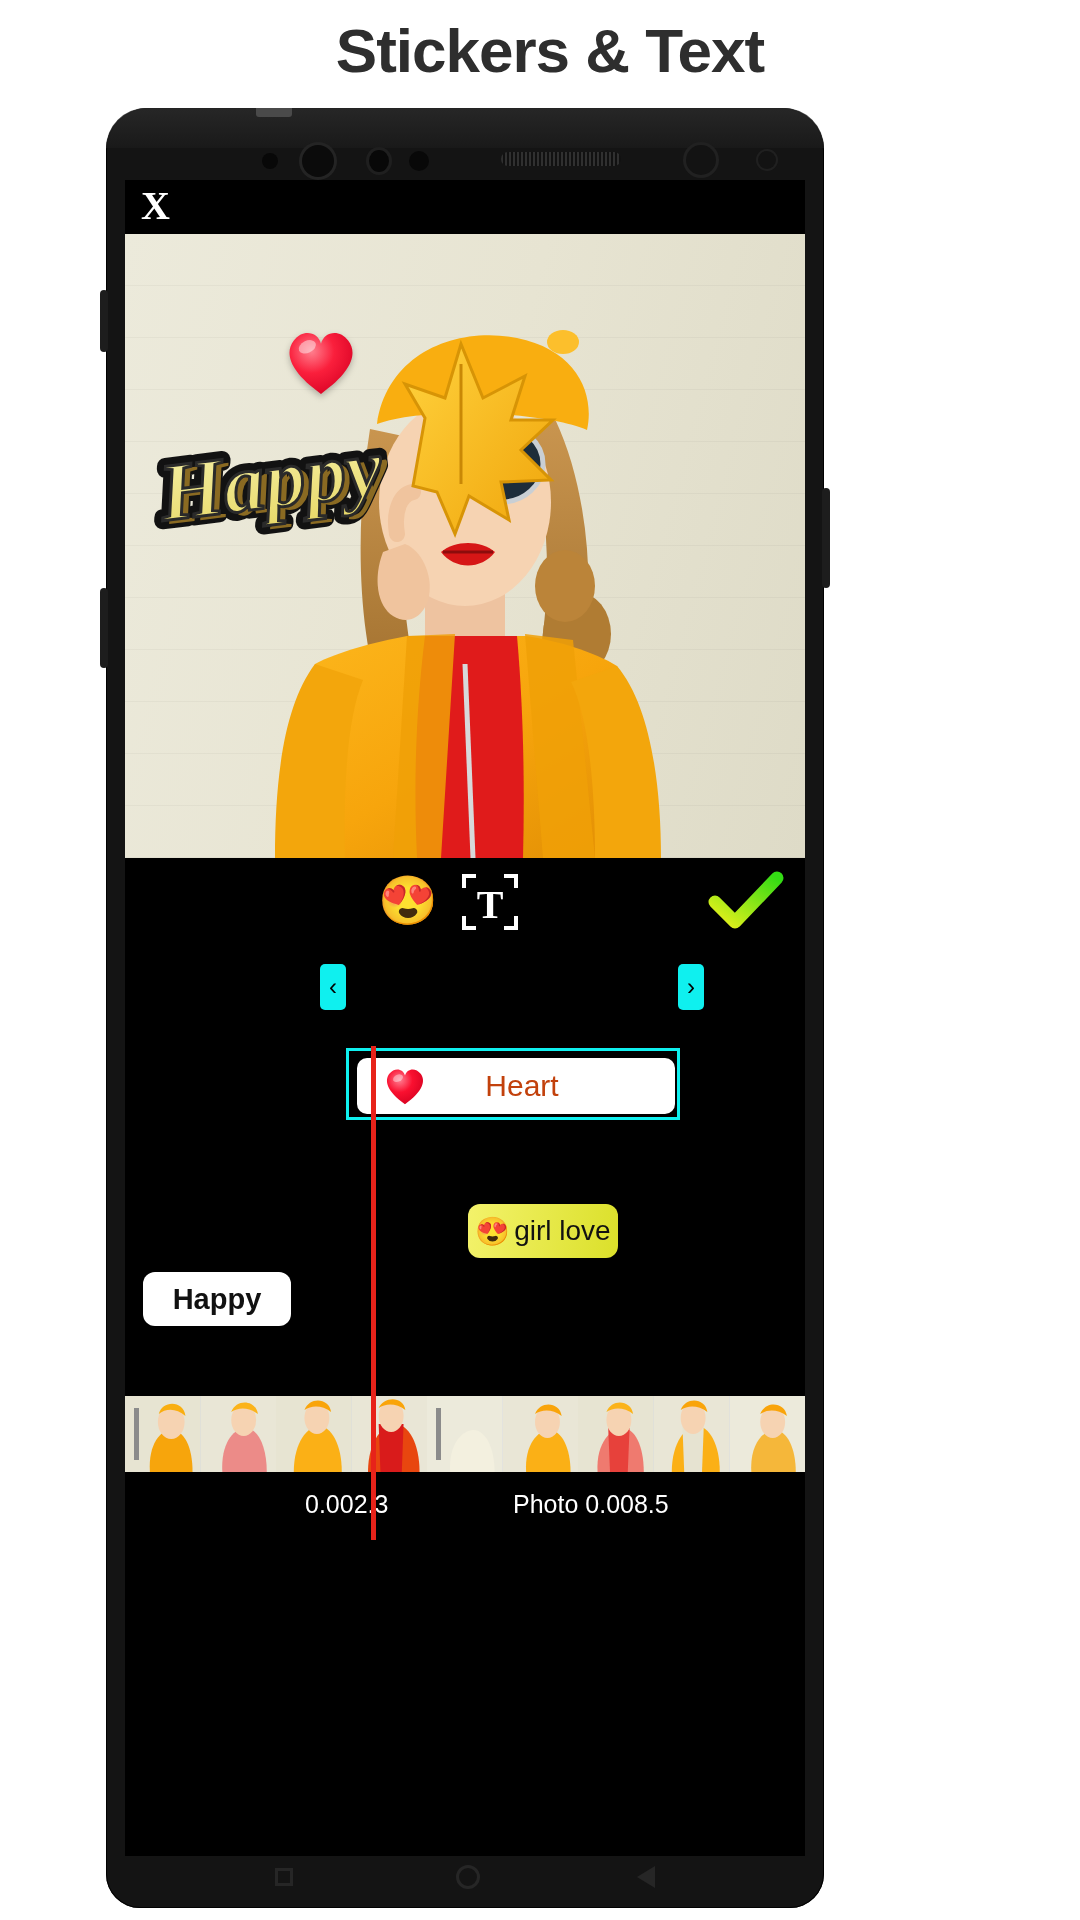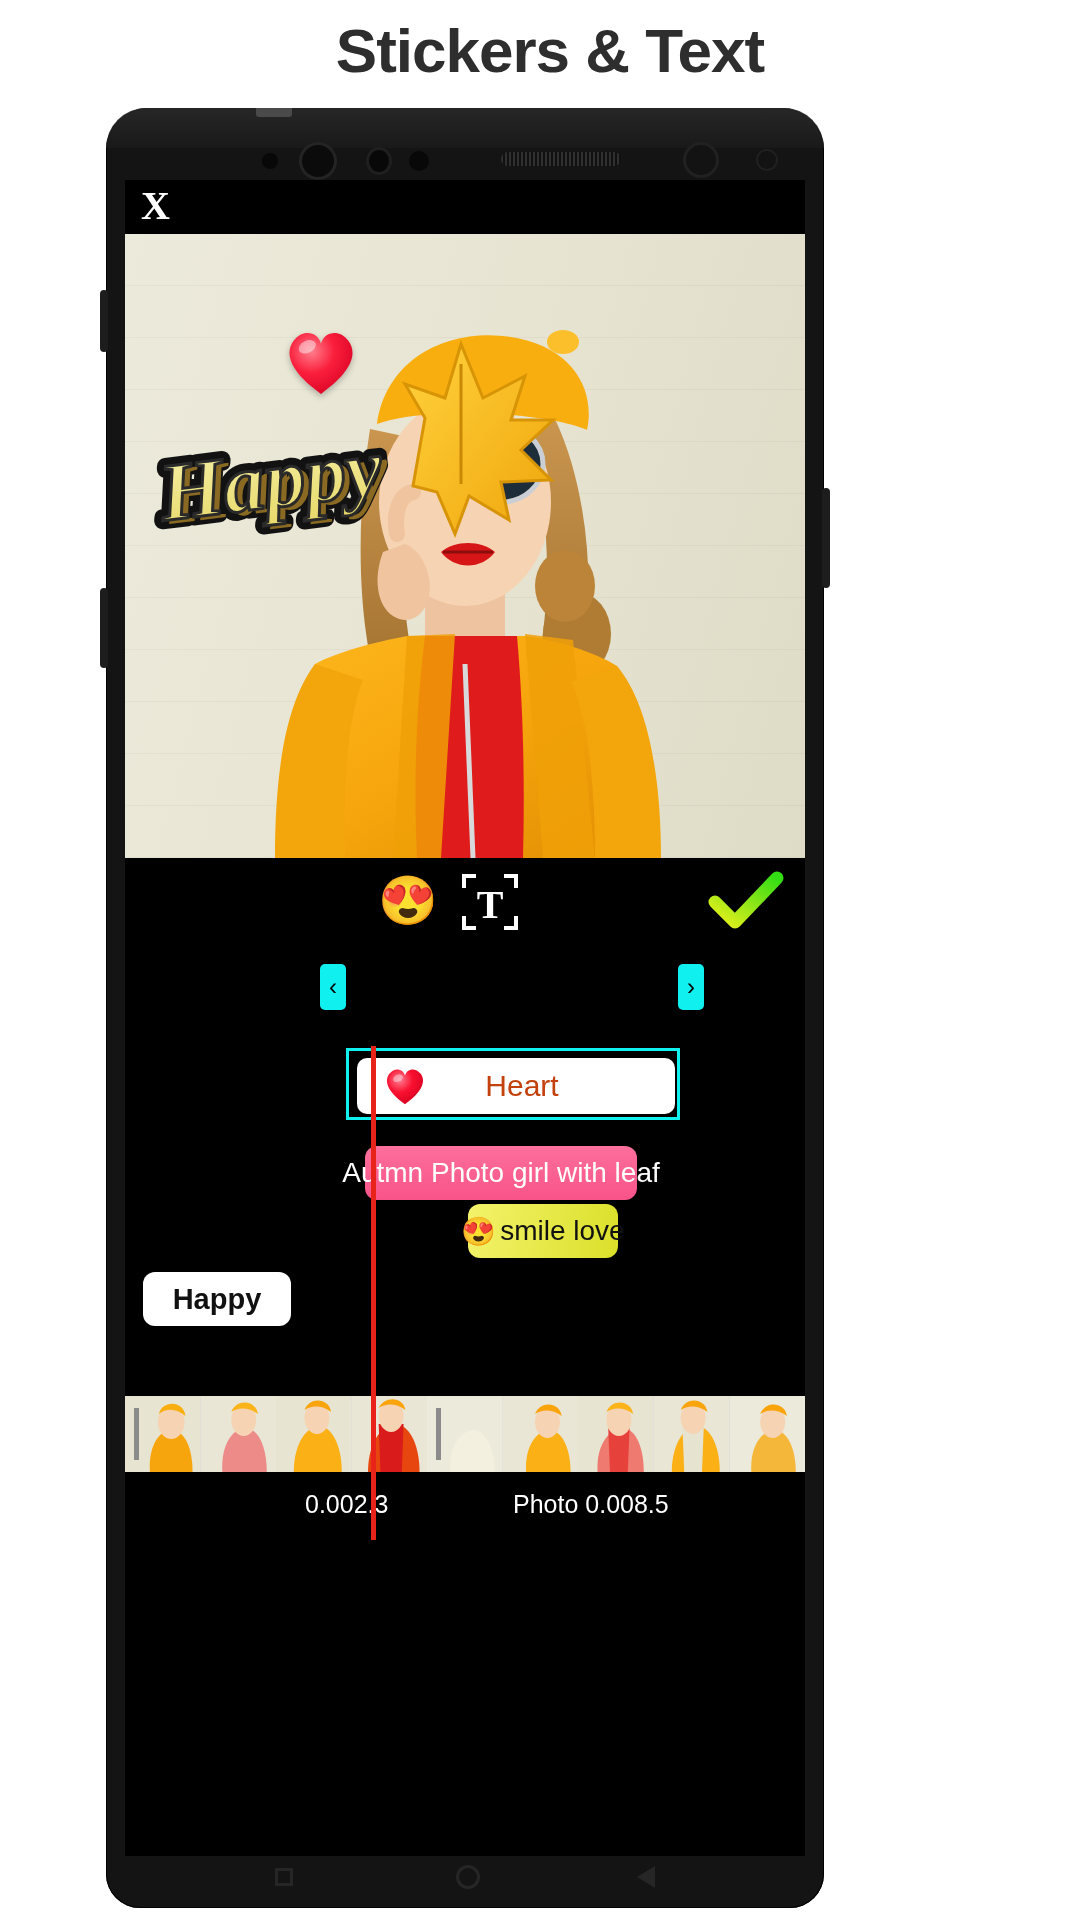--- a/index.html
+++ b/index.html
@@ -460,27 +460,24 @@
                 <stop offset="1" stop-color="#d2001f"></stop>
               </radialGradient>
             </defs>
             <path d="M50 88 C8 58 2 34 14 18 C26 2 46 6 50 22 C54 6 74 2 86 18 C98 34 92 58 50 88 Z" fill="url(#hgrad2)"></path>
             <ellipse cx="34" cy="28" rx="12" ry="8" fill="#fff" opacity=".4" transform="rotate(-25 34 28)"></ellipse>
           </svg>
           <span class="clip-sel-label">Heart</span>
         </div>
       </div>
 
-      <div class="clip clip-pink">
-        <span>Autmn Photo  girl with leaf</span>
-      </div>
 
       <div class="clip clip-yellow">
         <span class="emo">😍</span>
-        <span>smile love</span>
+        <span>girl love</span>
       </div>
 
       <div class="clip clip-white">
         <span>Happy</span>
       </div>
 
       <div class="filmstrip">
         <div class="frame">
           <span class="frame-mark"></span>
           <svg viewBox="0 0 85 76" preserveAspectRatio="none" style="width:100%;height:100%">

